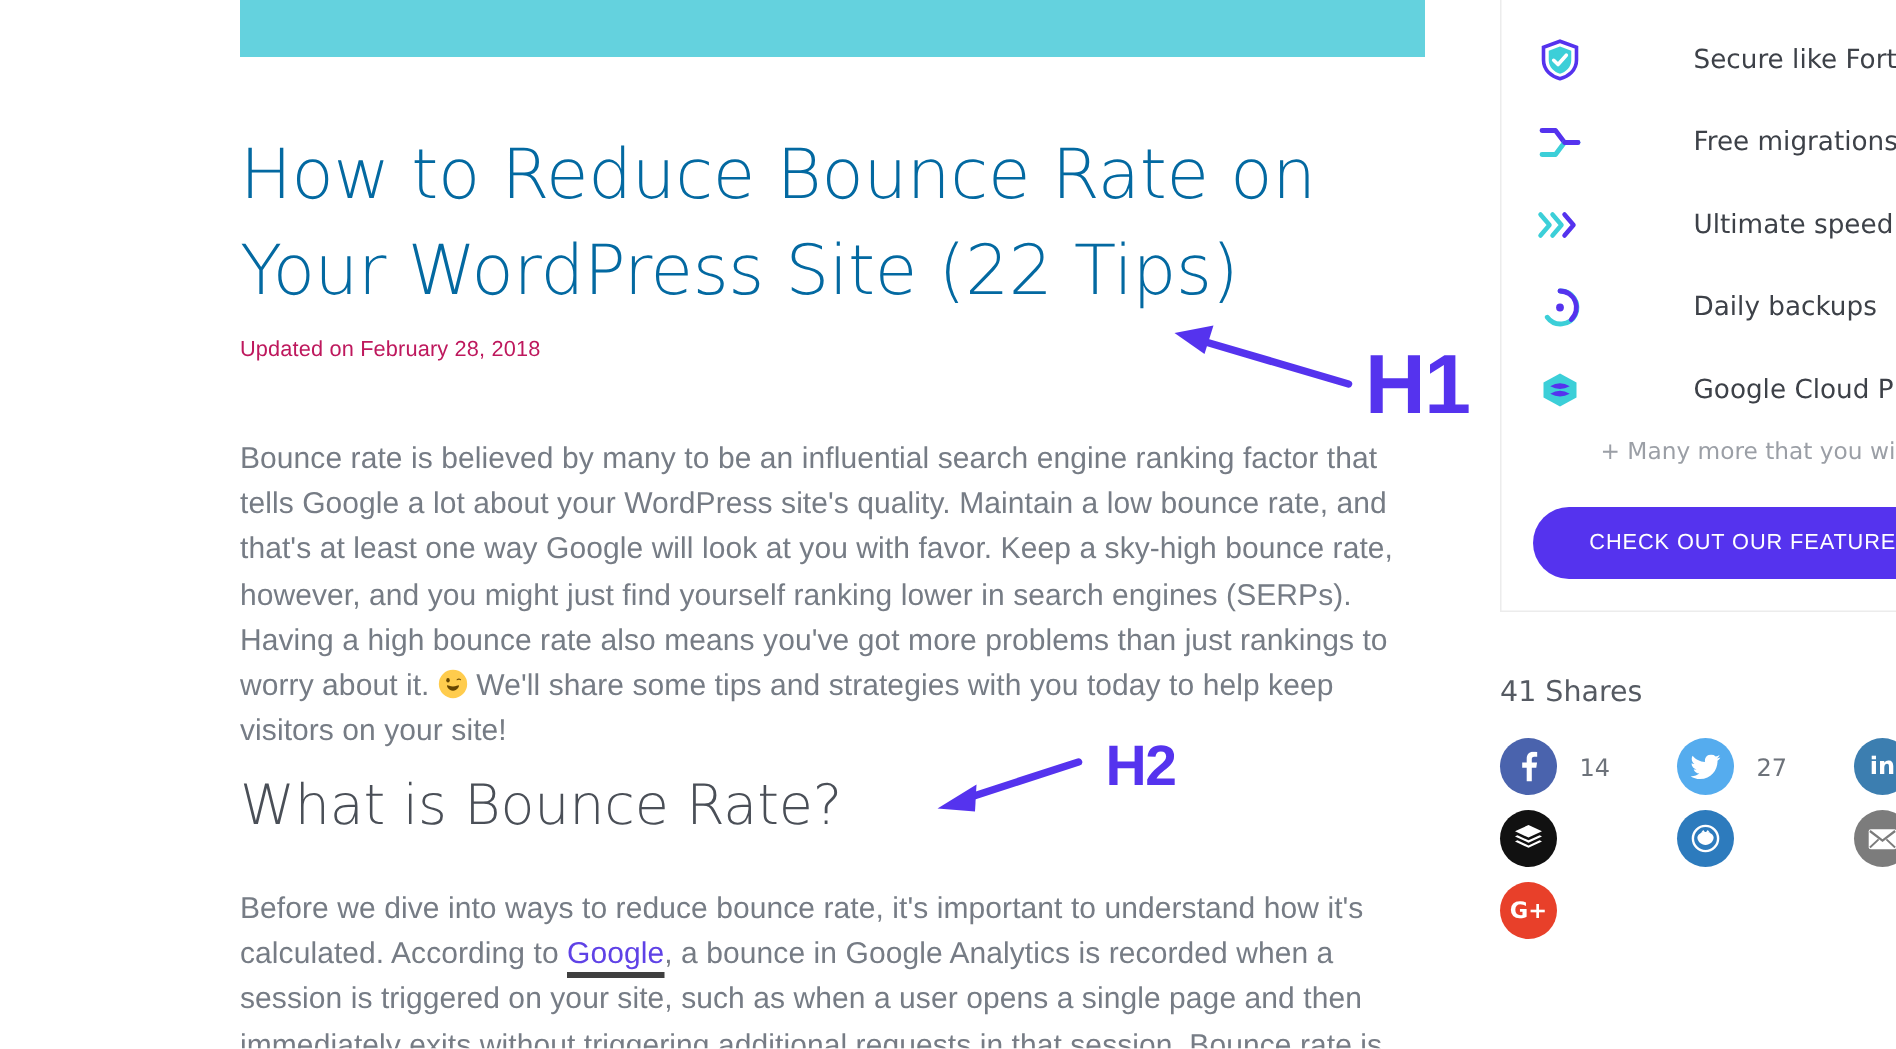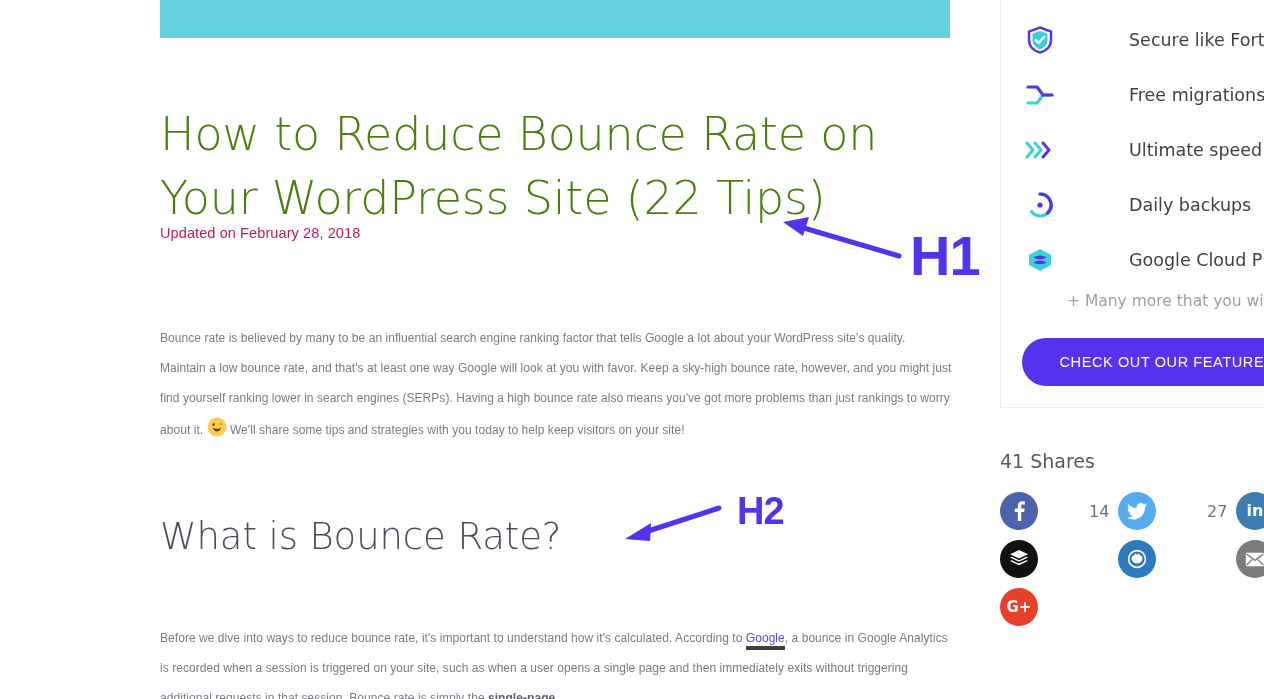--- a/index.html
+++ b/index.html
@@ -35,41 +35,39 @@
 
   #post-title {
     position: absolute;
     left: 160px; top: 84px;
     width: 800px;
     font-family: "DejaVu Sans", sans-serif;
     font-weight: 300;
     font-size: 46px;
     line-height: 64px;
     letter-spacing: -0.2px;
-    color: #4d7c0f;
-    margin-top: 18px;
+    color: #0369a1;
   }
 
   #post-date {
     position: absolute;
     left: 160px; top: 225px;
     font-size: 14.5px;
     color: #be185d;
     letter-spacing: 0.1px;
   }
 
   .para {
     position: absolute;
     left: 160px;
     width: 792px;
-    font-size: 12px;
+    font-size: 20px;
     line-height: 30.2px;
     color: #767c85;
     letter-spacing: 0.05px;
-    margin-top: 32px;
   }
   #para-1 { top: 291px; }
   #para-2 { top: 591px; }
 
   .para b { color: #5a6069; font-weight: 700; }
 
   .inline-link {
     color: #5f42e6;
     text-decoration: none;
     border-bottom: 4px solid #404040;
@@ -187,21 +185,20 @@
   #share-grid {
     position: absolute;
     left: 1000px; top: 492px;
     width: 280px;
   }
   .share-row { position: relative; height: 48px; }
   .share-cell {
     position: absolute;
     display: flex;
     align-items: center;
-    gap: 36px;
   }
   .share-btn {
     width: 38px; height: 38px;
     border-radius: 50%;
     display: flex;
     align-items: center;
     justify-content: center;
     color: #ffffff;
     cursor: pointer;
     flex: 0 0 38px;

